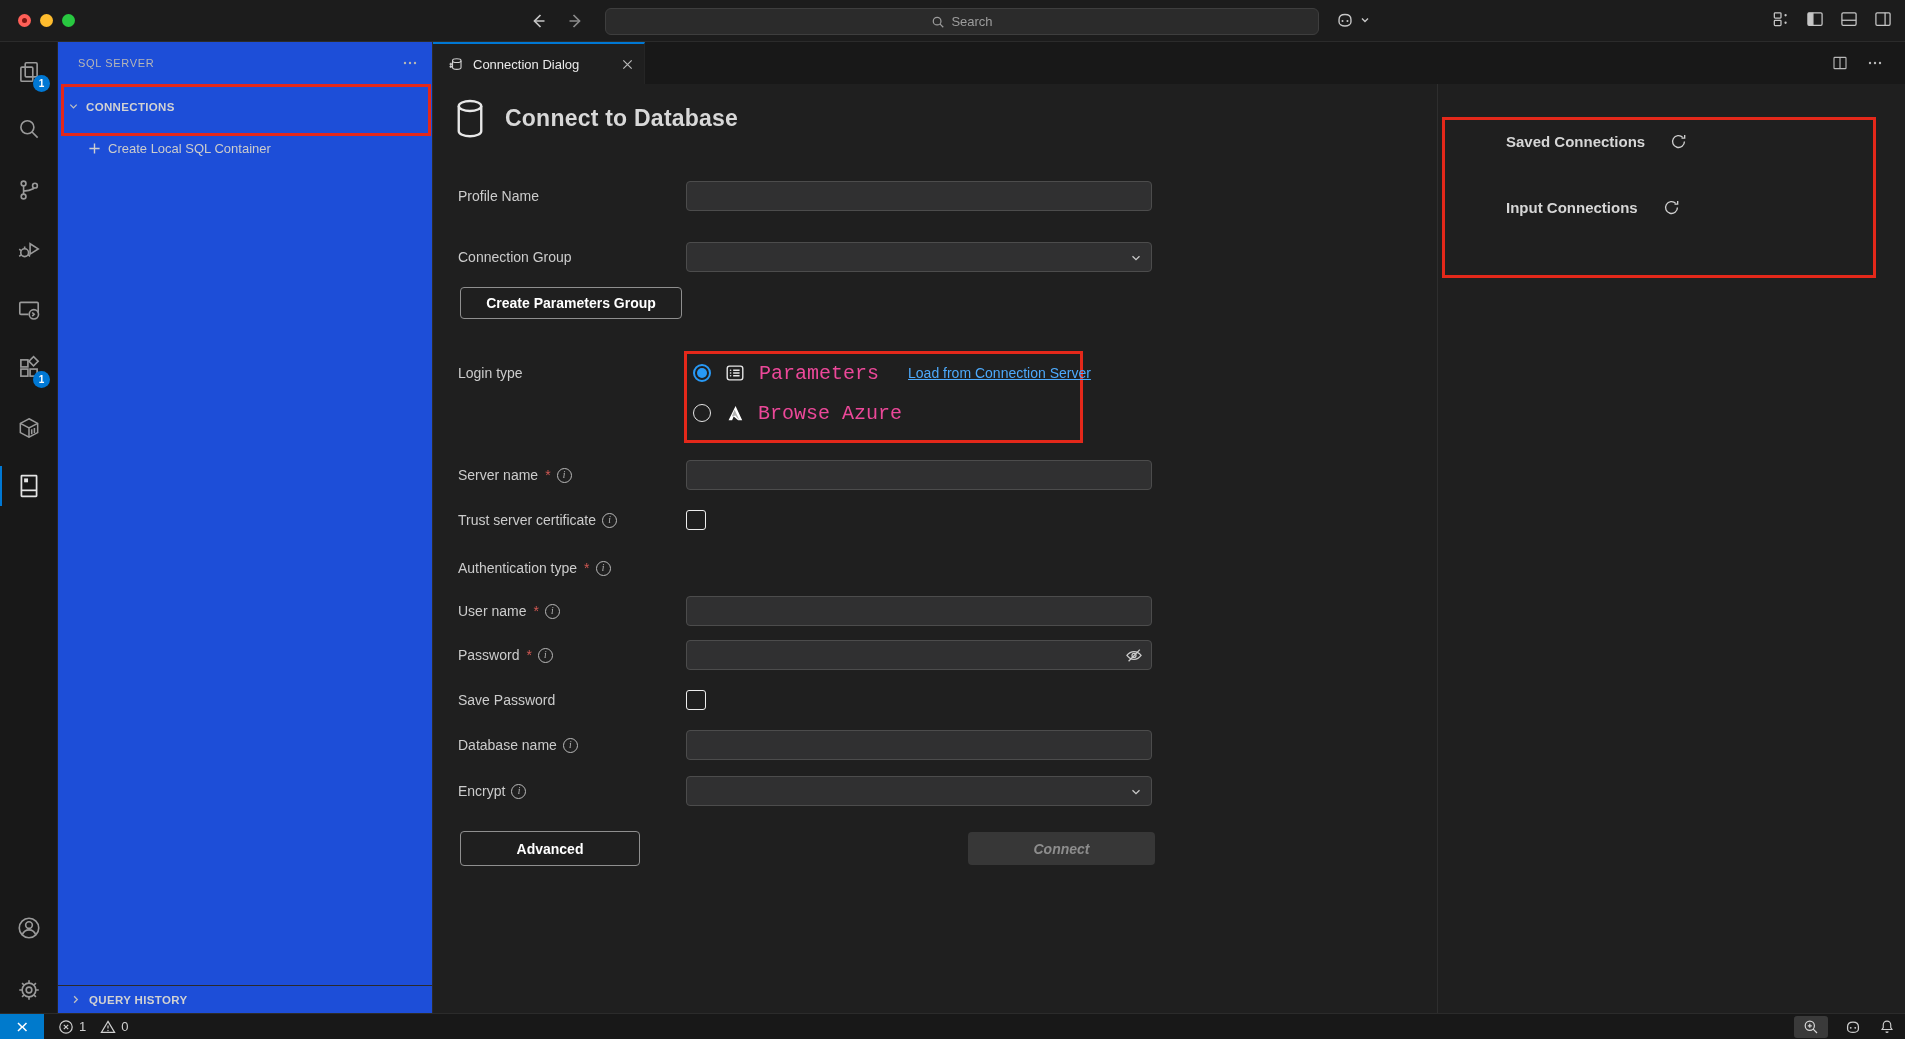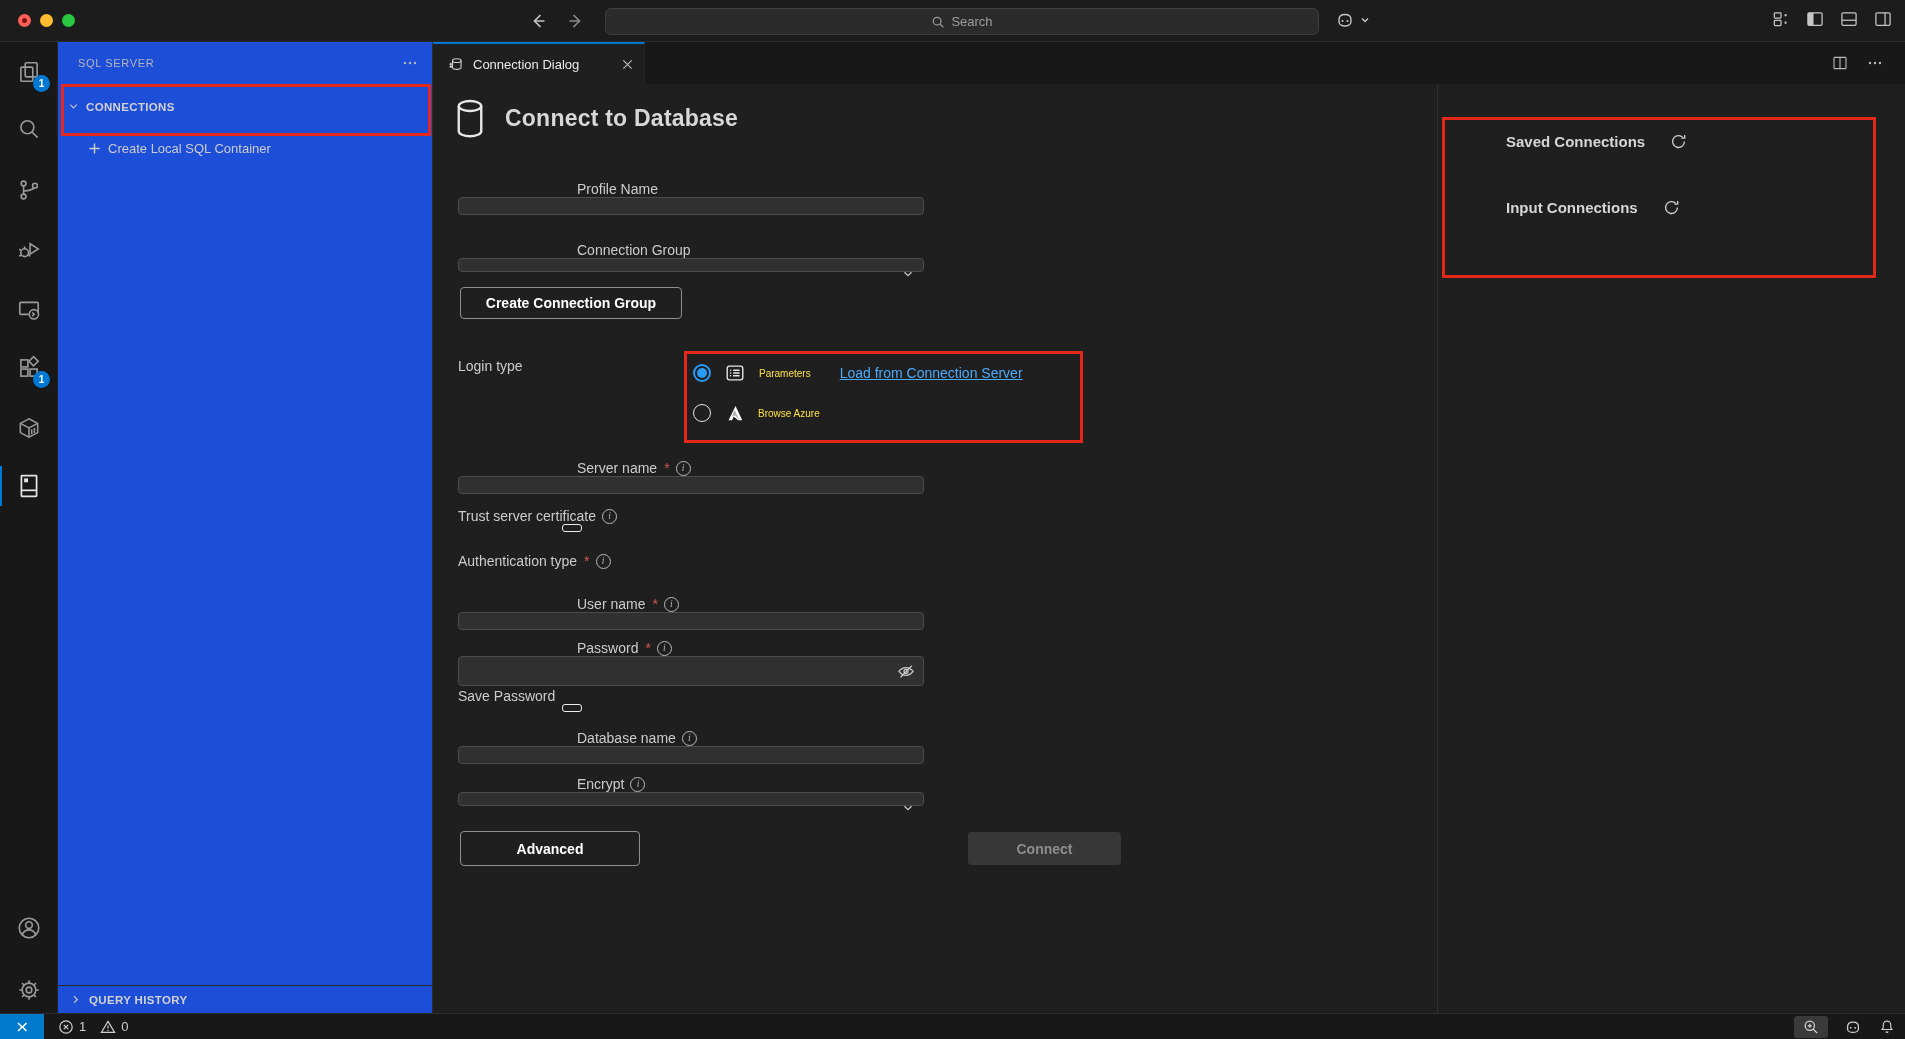--- a/index.html
+++ b/index.html
@@ -53,40 +53,40 @@
   .tab-label { font-size:13px; color:#eaeaea; flex:1; }
   .tab-close { color:#b9b9b9; font-size:15px; line-height:1; }
   .editor-actions { position:absolute; right:0; top:0; height:42px; display:flex; align-items:center; gap:18px; padding-right:22px; color:#b9b9b9; }
 
   .content { position:absolute; left:0; top:42px; right:0; bottom:0; }
   .vdivider { position:absolute; left:1004px; top:0; bottom:0; width:1px; background:#2e2e2e; }
 
   .dlg-header { position:absolute; left:22px; top:14px; display:flex; align-items:center; gap:20px; }
   .dlg-title { font-size:23px; font-weight:600; color:#d8d8d8; letter-spacing:.01em; }
 
-  .frow { position:absolute; left:25px; display:flex; align-items:center;flex-direction:column; }
+  .frow { position:absolute; left:25px; display:flex; align-items:center; }
   .label-cell { width:228px; display:flex; align-items:center; gap:6px; font-size:14px; color:#cccccc; flex:none; }
   .req { color:#d05752; margin-left:1px; }
   .info { width:15px; height:15px; border:1px solid #b9b9b9; border-radius:50%; color:#b9b9b9; font-size:9.5px;
     display:flex; align-items:center; justify-content:center; font-family:"Liberation Serif", serif; font-style:italic; flex:none; }
   .tinput { width:466px; height:30px; background:#303031; border:1px solid #4c4c4c; border-radius:4px; color:#e6e6e6;
     font-size:14px; padding:0 10px; font-family:"Liberation Sans", sans-serif; outline:none; }
   .tselect { position:relative; width:466px; height:30px; background:#303031; border:1px solid #4c4c4c; border-radius:4px;
     display:flex; align-items:center; padding:0 30px 0 10px; font-size:14px; color:#f0f0f0; }
   .tselect .chev { position:absolute; right:9px; top:9px; color:#c9c9c9; }
   .checkbox { width:20px; height:20px; border:1.6px solid #ededed; border-radius:3px; background:transparent; }
   .btn-secondary { background:transparent; border:1px solid #8f8f8f; border-radius:4px; color:#ffffff; font-weight:700;
     font-size:14px; display:flex; align-items:center; justify-content:center; font-family:"Liberation Sans", sans-serif; }
   .btn-disabled { background:#373737; border:none; border-radius:4px; color:#8d8d8d; font-weight:700; font-size:14px;
     display:flex; align-items:center; justify-content:center; }
   .radio { width:18px; height:18px; border-radius:50%; border:1.6px solid #e6e6e6; position:relative; flex:none; }
   .radio.sel { border:2px solid #2899f5; }
   .radio.sel::after { content:""; position:absolute; left:2px; top:2px; width:10px; height:10px; border-radius:50%; background:#2899f5; }
   .radio-row { position:absolute; display:flex; align-items:center; gap:13px; height:30px; }
-  .radio-label { font-size:10px; color:#fde047; }
+  .radio-label { font-size:20px; color:#ec4899;font-family:Liberation Mono, monospace; }
   .link { font-size:14px; color:#4daafc; text-decoration:underline; margin-left:16px; }
   .pwd-eye { position:absolute; right:8px; top:5px; color:#cccccc; }
 
   .annotation { position:absolute; border:3px solid #e4281a; pointer-events:none; }
 
   .rp-row { position:absolute; display:flex; align-items:center; gap:24px; height:22px; }
   .rp-label { font-size:15px; font-weight:700; color:#d6d6d6;margin-left:44px; }
 
   
   .statusbar { position:absolute; left:0; top:1013px; width:1905px; height:26px; background:#181818; border-top:1px solid #2b2b2b;
@@ -352,21 +352,21 @@
           <div class="tselect">
             <span></span>
             <span class="chev">
               <svg width="12" height="12" viewBox="0 0 12 12" fill="none" stroke="#c9c9c9" stroke-width="1.3">
                   <path d="M2.5 4.2 6 7.7l3.5-3.5"></path>
                 </svg>
             </span>
           </div>
         </div>
 
-        <button class="btn-secondary" style="position:absolute; left:27px; top:203px; width:222px; height:32px;">Create Connection Group</button>
+        <button class="btn-secondary" style="position:absolute; left:27px; top:203px; width:222px; height:32px;">Create Parameters Group</button>
 
         <div class="frow" style="top:274px; height:30px;">
           <span class="label-cell">
               <span>Login type</span>
             </span>
         </div>
         <div class="annotation" style="left:251px; top:267px; width:399px; height:92px;"></div>
         <div class="radio-row" style="left:260px; top:274px;">
           <span class="radio sel"></span>
           <span>
@@ -468,21 +468,21 @@
             <span></span>
             <span class="chev">
               <svg width="12" height="12" viewBox="0 0 12 12" fill="none" stroke="#c9c9c9" stroke-width="1.3">
                   <path d="M2.5 4.2 6 7.7l3.5-3.5"></path>
                 </svg>
             </span>
           </div>
         </div>
 
         <button class="btn-secondary" style="position:absolute; left:27px; top:747px; width:180px; height:35px;">Advanced</button>
-        <button class="btn-disabled" style="position:absolute; left:535px; top:748px; width:153px; height:33px;">Connect</button>
+        <button class="btn-disabled" style="position:absolute; left:535px; top:748px; width:187px; height:33px;font-style:italic;">Connect</button>
 
         <div class="annotation" style="left:1009px; top:33px; width:434px; height:161px;"></div>
         <div class="rp-row" style="left:1029px; top:46px;">
           <span class="rp-label">Saved Connections</span>
           <span>
             <svg width="19" height="19" viewBox="0 0 24 24" fill="none" stroke="#cfcfcf" stroke-width="1.7">
               <path d="M19.5 12a7.5 7.5 0 1 1-2.1-5.2"></path>
                 <path d="M19.8 3.8v4h-4"></path>
             </svg>
           </span>

